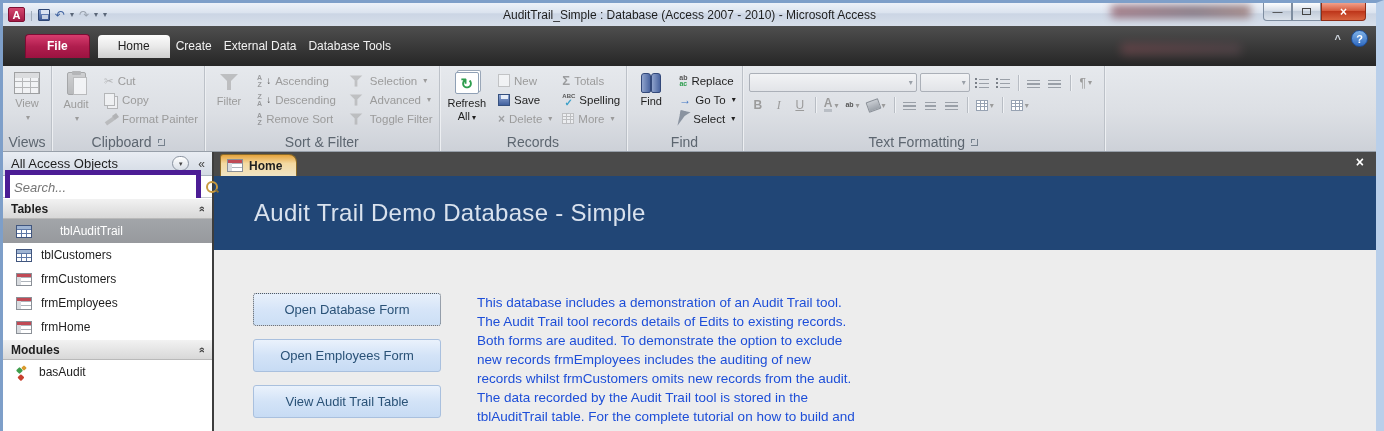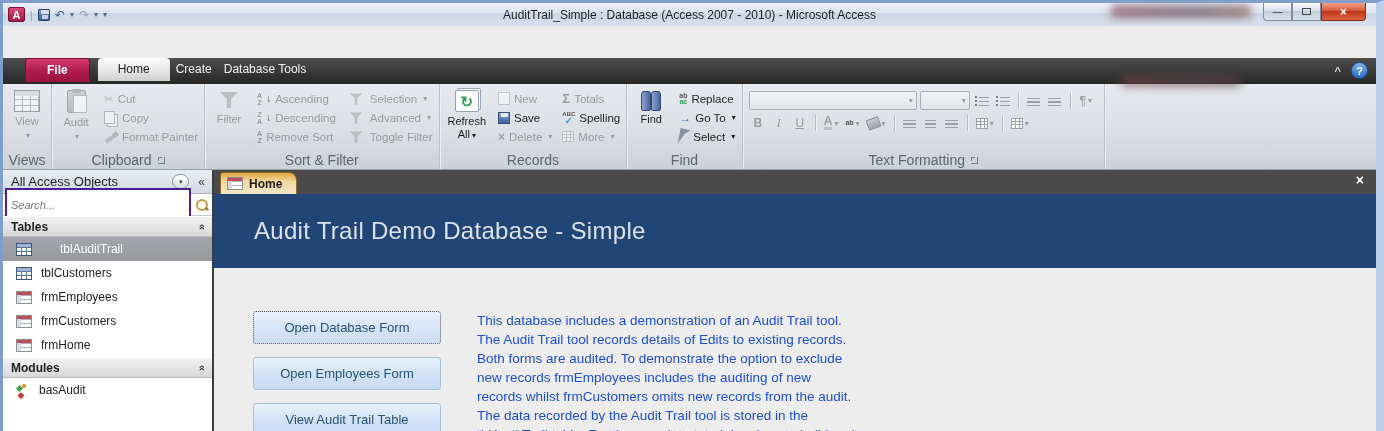--- a/index.html
+++ b/index.html
@@ -29,21 +29,21 @@
     display:flex; align-items:center; justify-content:center; font-size:10px; color:#333; }
   .win-btn.first{ border-radius:0 0 0 4px; }
   .win-btn.close{ width:45px; background:linear-gradient(#F2A08A,#D65B3E 45%,#BC3318 46%,#D8633F); color:#fff; font-weight:bold; font-size:12px; border-color:#8E2D17; border-radius:0 0 4px 0; }
   .max-box{ width:9px; height:7px; border:1px solid #444; background:transparent; }
   .blur-mark1{ position:absolute; right:125px; top:2px; width:140px; height:13px; border-radius:3px;
     background:linear-gradient(90deg,#8d5560,#6b5560 60%,#8d6560); filter:blur(4px); opacity:.75; }
   .blur-mark2{ position:absolute; right:135px; top:17px; width:120px; height:12px; border-radius:3px;
     background:linear-gradient(90deg,#7a4a50,#5d4a50); filter:blur(5px); opacity:.6; z-index:5; }
 
   
-  .tabrow{ height:26px; background:linear-gradient(180deg,#4E4E4E,#262626); display:flex; align-items:flex-start; position:relative;margin-top:32px; }
+  .tabrow{ height:40px; background:linear-gradient(180deg,#4E4E4E,#262626); display:flex; align-items:center; position:relative; }
   .rtab{ padding:4px 6px 5px; font-size:12px; color:#F2F2F2; }
   .rtab.file{ margin-left:22px; background:linear-gradient(#D63C6E,#B01E4E 50%,#9C1240); border:1px solid #7C0C33; border-bottom:none;
     border-radius:4px 4px 0 0; color:#fff; font-weight:bold; padding:4px 21px 5px; }
   .rtab.active{ background:linear-gradient(#FCFCFC,#E9E9E9 50%,#CFCFCF); color:#1e1e1e; border-radius:4px 4px 0 0; margin-left:8px; padding:4px 20px 5px; }
   .tabrow-right{ position:absolute; right:8px; top:4px; display:flex; align-items:center; gap:10px; z-index:6; }
   .rib-collapse{ color:#CFD6DE; font-size:11px; font-weight:bold; }
   .help-btn{ width:17px; height:17px; border-radius:50%; background:linear-gradient(#7FB2E8,#2E69C0); border:1px solid #1D4E9A;
     color:#fff; font-weight:bold; font-size:11px; display:flex; align-items:center; justify-content:center; }
 
   
@@ -124,21 +124,21 @@
   .bi{ font-weight:bold; } .it{ font-style:italic; font-family:"Liberation Serif",serif; } .un{ text-decoration:underline; }
 
   
   .content{ display:flex; height:293px; }
   .navpane{ width:211px; background:#fff; border-right:2px solid #3D3D3D; display:flex; flex-direction:column; }
   .nav-head{ height:24px; background:linear-gradient(#E9EDF3,#D3DAE4); border-bottom:1px solid #A8B0BC; display:flex; align-items:center; padding:0 4px 0 8px; font-size:13px; color:#1e1e1e; }
   .nav-head .t{ flex:1; }
   .nav-dd{ width:17px; height:15px; border:1px solid #8a93a0; border-radius:8px; background:linear-gradient(#fff,#D8DEE6); display:flex; align-items:center; justify-content:center; font-size:7px; color:#444; margin-right:6px; }
   .nav-collapse{ font-size:12px; color:#444; padding:0 3px; }
   .searchrow{ height:22px; border-bottom:1px solid #C6CBD2; background:#fff; display:flex; align-items:center; padding:0 2px; border-top:1px solid #fff; }
-  .searchrow input{ flex:1; border:2px solid #4c1d95; height:34px; font-size:11px; font-style:italic; padding:0 4px; font-family:"Liberation Sans",sans-serif; color:#333; }
+  .searchrow input{ flex:1; border:5px solid #4c1d95; height:34px; font-size:13px; font-style:italic; padding:0 4px; font-family:"Liberation Sans",sans-serif; color:#333; }
   .mag{ width:16px; height:16px; position:relative; margin-left:3px; }
   .mag:before{ content:""; position:absolute; left:2px; top:2px; width:8px; height:8px; border:2px solid #C89A3F; border-radius:50%; }
   .mag:after{ content:""; position:absolute; left:11px; top:11px; width:4px; height:2px; background:#8a7030; transform:rotate(45deg); }
   .nav-sec{ height:21px; background:linear-gradient(#F2F2F2,#D8D8D8); border-top:1px solid #fff; border-bottom:1px solid #B9B9B9;
     display:flex; align-items:center; justify-content:space-between; padding:0 8px; font-size:12px; font-weight:bold; color:#1e1e1e; }
   .chevrons{ transform:rotate(-90deg); font-size:11px; color:#444; font-weight:bold; }
   .nav-item{ height:24px; display:flex; align-items:center; gap:9px; padding-left:13px; font-size:12px; color:#1e1e1e; background:#fff; }
   .nav-item.selected{ background:linear-gradient(#A2A5A9,#97999D); color:#fff;gap:28px; }
   .tbl-ico{ width:16px; height:13px; border:1px solid #41567E; background:#fff;
     background-image:linear-gradient(#9FB4D2 0 3px,transparent 3px),
@@ -193,20 +193,21 @@
         </div>
       <div class="win-btn close">×</div>
     </div>
   </div>
 
   <div class="tabrow">
     <div class="blur-mark2"></div>
     <div class="rtab file">File</div>
     <div class="rtab active">Home</div>
     <div class="rtab">Create</div>
+    <div class="rtab">External Data</div>
     <div class="rtab">Database Tools</div>
     <div class="tabrow-right">
       <span class="rib-collapse">^</span>
       <span class="help-btn">?</span>
     </div>
   </div>
 
   <div class="ribbon">
 
     <div class="rgroup">
@@ -477,25 +478,25 @@
         <span class="tbl-ico"></span>
         <span>tblAuditTrail</span>
       </div>
       <div class="nav-item">
         <span class="tbl-ico"></span>
         <span>tblCustomers</span>
       </div>
 
       <div class="nav-item">
         <span class="frm-ico"></span>
-        <span>frmEmployees</span>
+        <span>frmCustomers</span>
       </div>
       <div class="nav-item">
         <span class="frm-ico"></span>
-        <span>frmCustomers</span>
+        <span>frmEmployees</span>
       </div>
       <div class="nav-item">
         <span class="frm-ico"></span>
         <span>frmHome</span>
       </div>
 
       <div class="nav-sec">
         <span>Modules</span>
         <span class="chevrons">»</span>
       </div>

